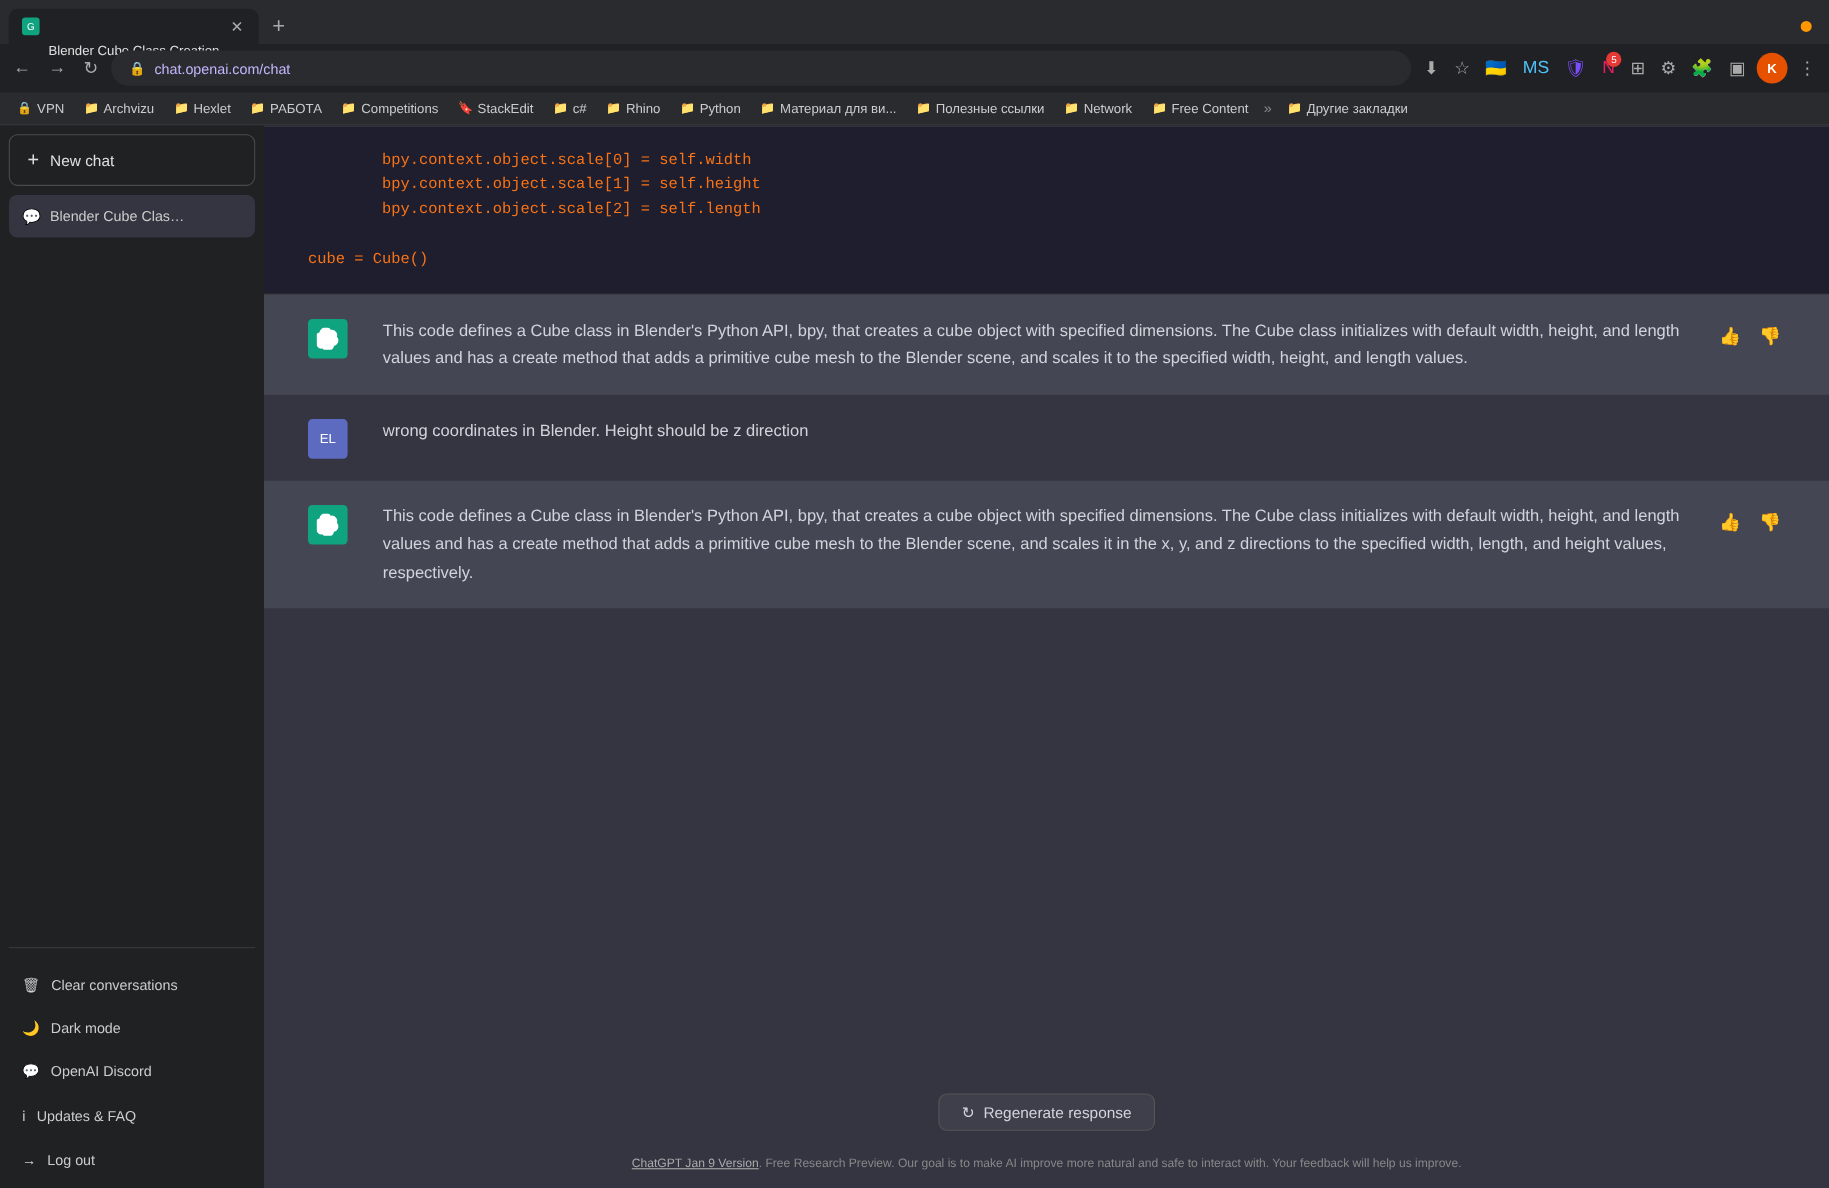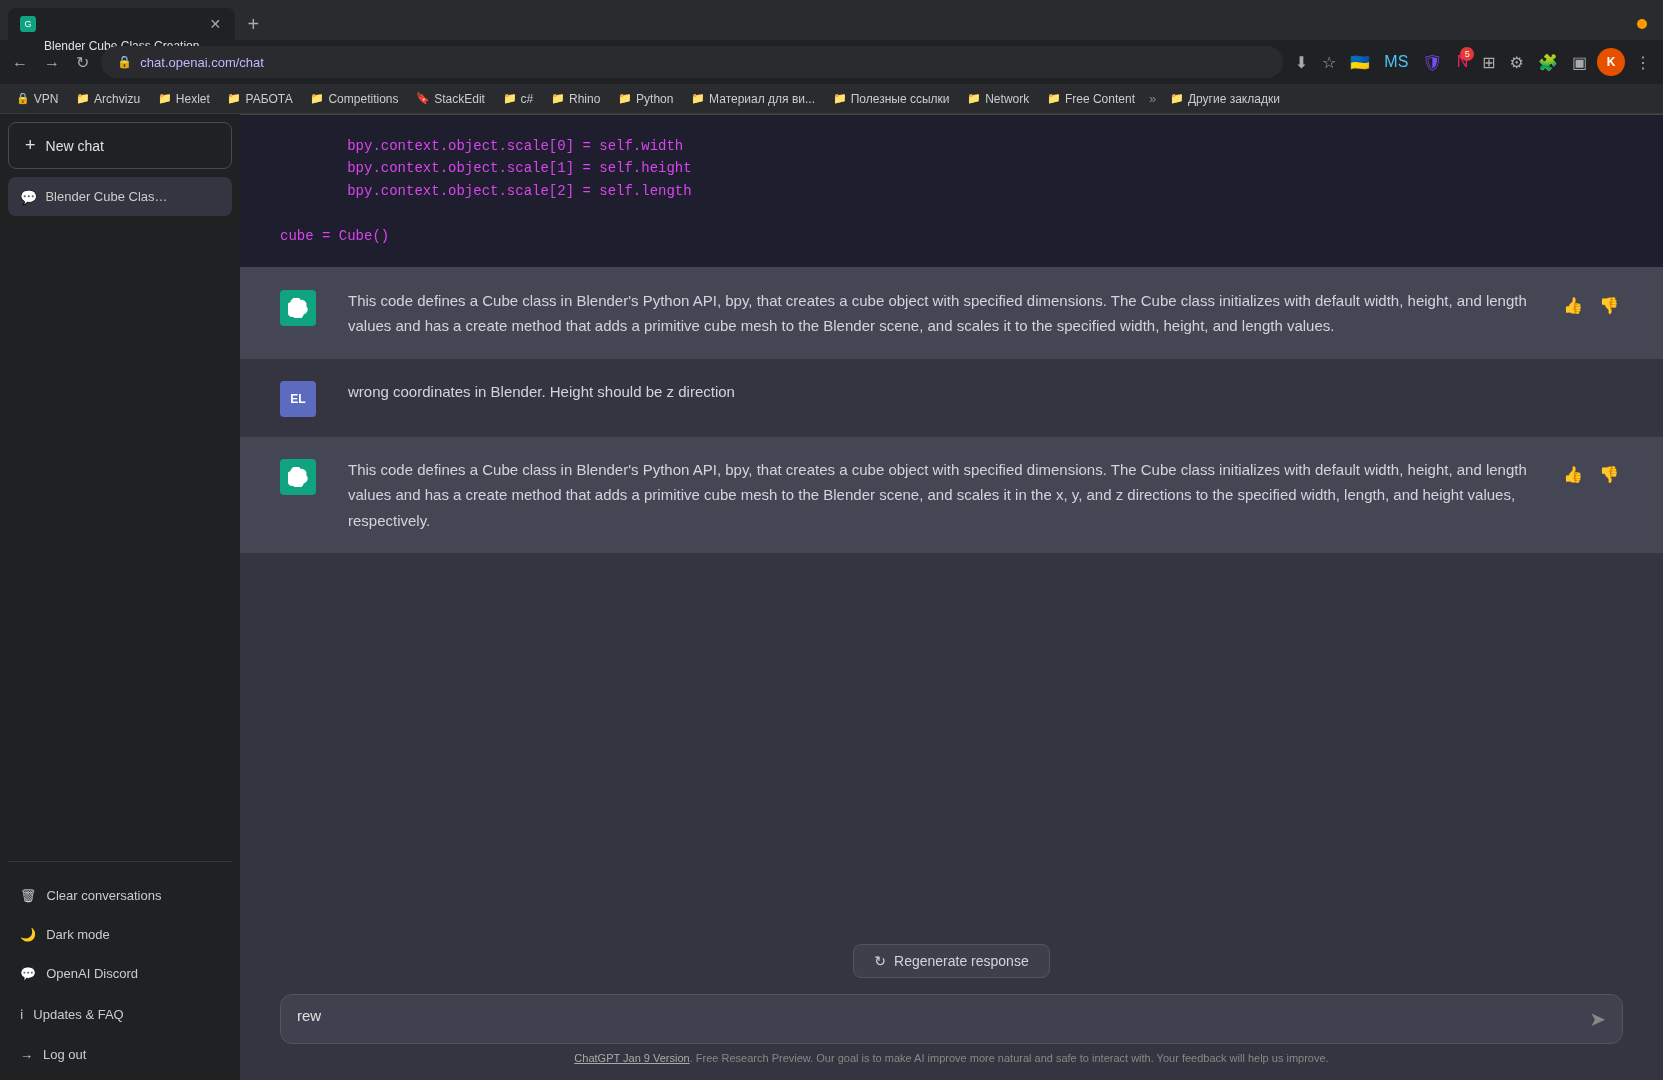--- a/index.html
+++ b/index.html
@@ -47,27 +47,27 @@
     .sidebar-bottom { display: flex; flex-direction: column; gap: 4px; padding-top: 8px; }
     .sidebar-bottom-item { display: flex; align-items: center; gap: 10px; padding: 10px 12px; border-radius: 8px; cursor: pointer; color: #ccc; font-size: 13px; }
 
     
     .chat-main { flex: 1; display: flex; flex-direction: column; background: #343541; overflow: hidden; }
 
     .chat-messages { flex: 1; overflow-y: auto; }
 
     
     .code-block { background: #1e1e2e; padding: 20px 40px; border-top: 1px solid #444; border-bottom: 1px solid #444; }
-    .code-line { font-family: 'Courier New', monospace; font-size: 14px; color: #d946ef; line-height: 1.6; white-space: pre; }
+    .code-line { font-family: 'Courier New', monospace; font-size: 14px; color: #f97316; line-height: 1.6; white-space: pre; }
 
     
     .message-row { display: flex; padding: 20px 40px; gap: 32px; align-items: flex-start; }
     .message-row.assistant { background: #444654; }
     .message-row.user { background: #343541; }
-    .avatar { width: 36px; height: 36px; border-radius: 4px; display: flex; align-items: center; justify-content: center; font-size: 14px; font-weight: bold; flex-shrink: 0; margin-top: 2px; }
+    .avatar { width: 36px; height: 36px; border-radius: 4px; display: flex; align-items: center; justify-content: center; font-size: 14px; font-weight: normal; flex-shrink: 0; margin-top: 2px; }
     .avatar.gpt { background: #10a37f; color: white; }
     .avatar.user-el { background: #5c6bc0; color: white; font-size: 12px; }
     .message-content { flex: 1; font-size: 15px; line-height: 1.7; color: #d1d5db; }
     .message-actions { display: flex; gap: 8px; margin-top: 4px; flex-shrink: 0; }
     .msg-action-btn { background: none; border: none; color: #888; cursor: pointer; font-size: 16px; padding: 4px; }
 
     
     .input-area { padding: 16px 40px 8px; background: #343541; flex-shrink: 0; }
     .regenerate-row { display: flex; justify-content: center; margin-bottom: 16px; }
     .regenerate-btn { background: #3e3f4b; border: 1px solid #555; border-radius: 8px; color: #d1d5db; padding: 8px 20px; cursor: pointer; font-size: 14px; display: flex; align-items: center; gap: 8px; }
@@ -278,25 +278,19 @@
 
     </div>
 
     <div class="input-area">
       <div class="regenerate-row">
         <button class="regenerate-btn">
           <span>↻</span>
           <span>Regenerate response</span>
         </button>
       </div>
-      <div class="input-box-wrapper">
-        <textarea class="chat-input" style="">rew</textarea>
-        <button class="send-btn">
-          <span>➤</span>
-        </button>
-      </div>
       <div class="footer-note">
         <a href="#">ChatGPT Jan 9 Version</a><span>. Free Research Preview. Our goal is to make AI improve more natural and safe to interact with. Your feedback will help us improve.</span>
       </div>
     </div>
   </div>
 
 </div>
 
 </body></html>

